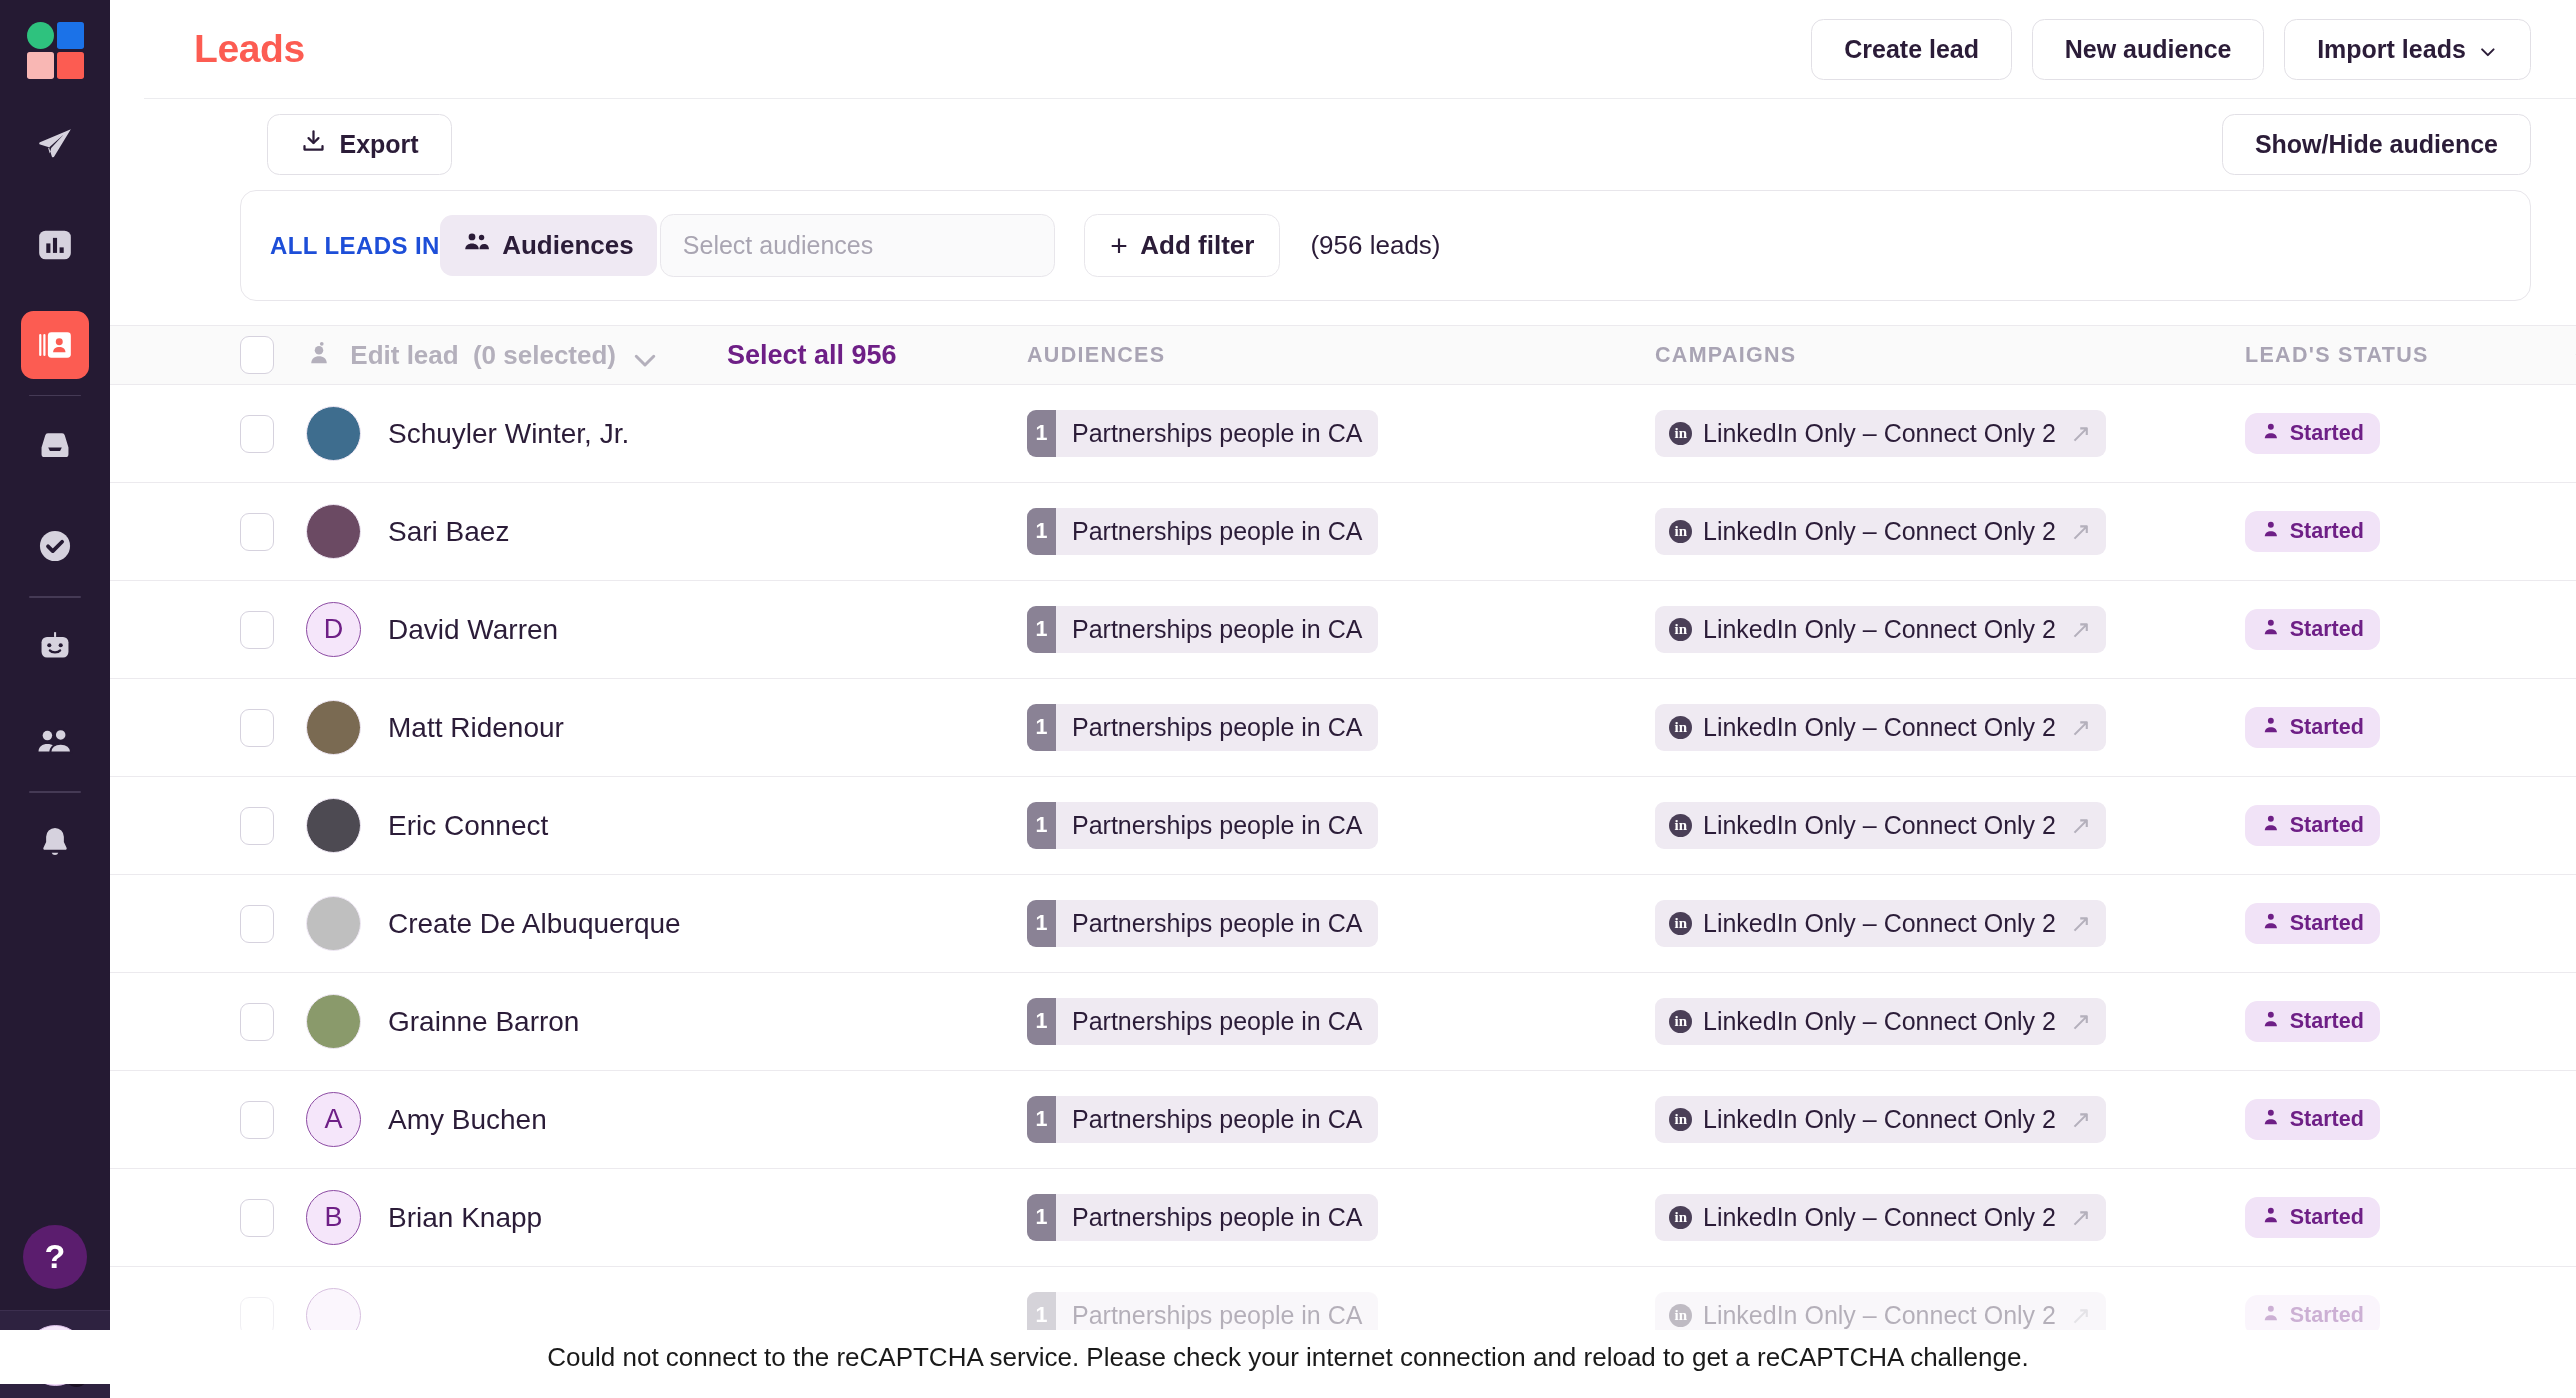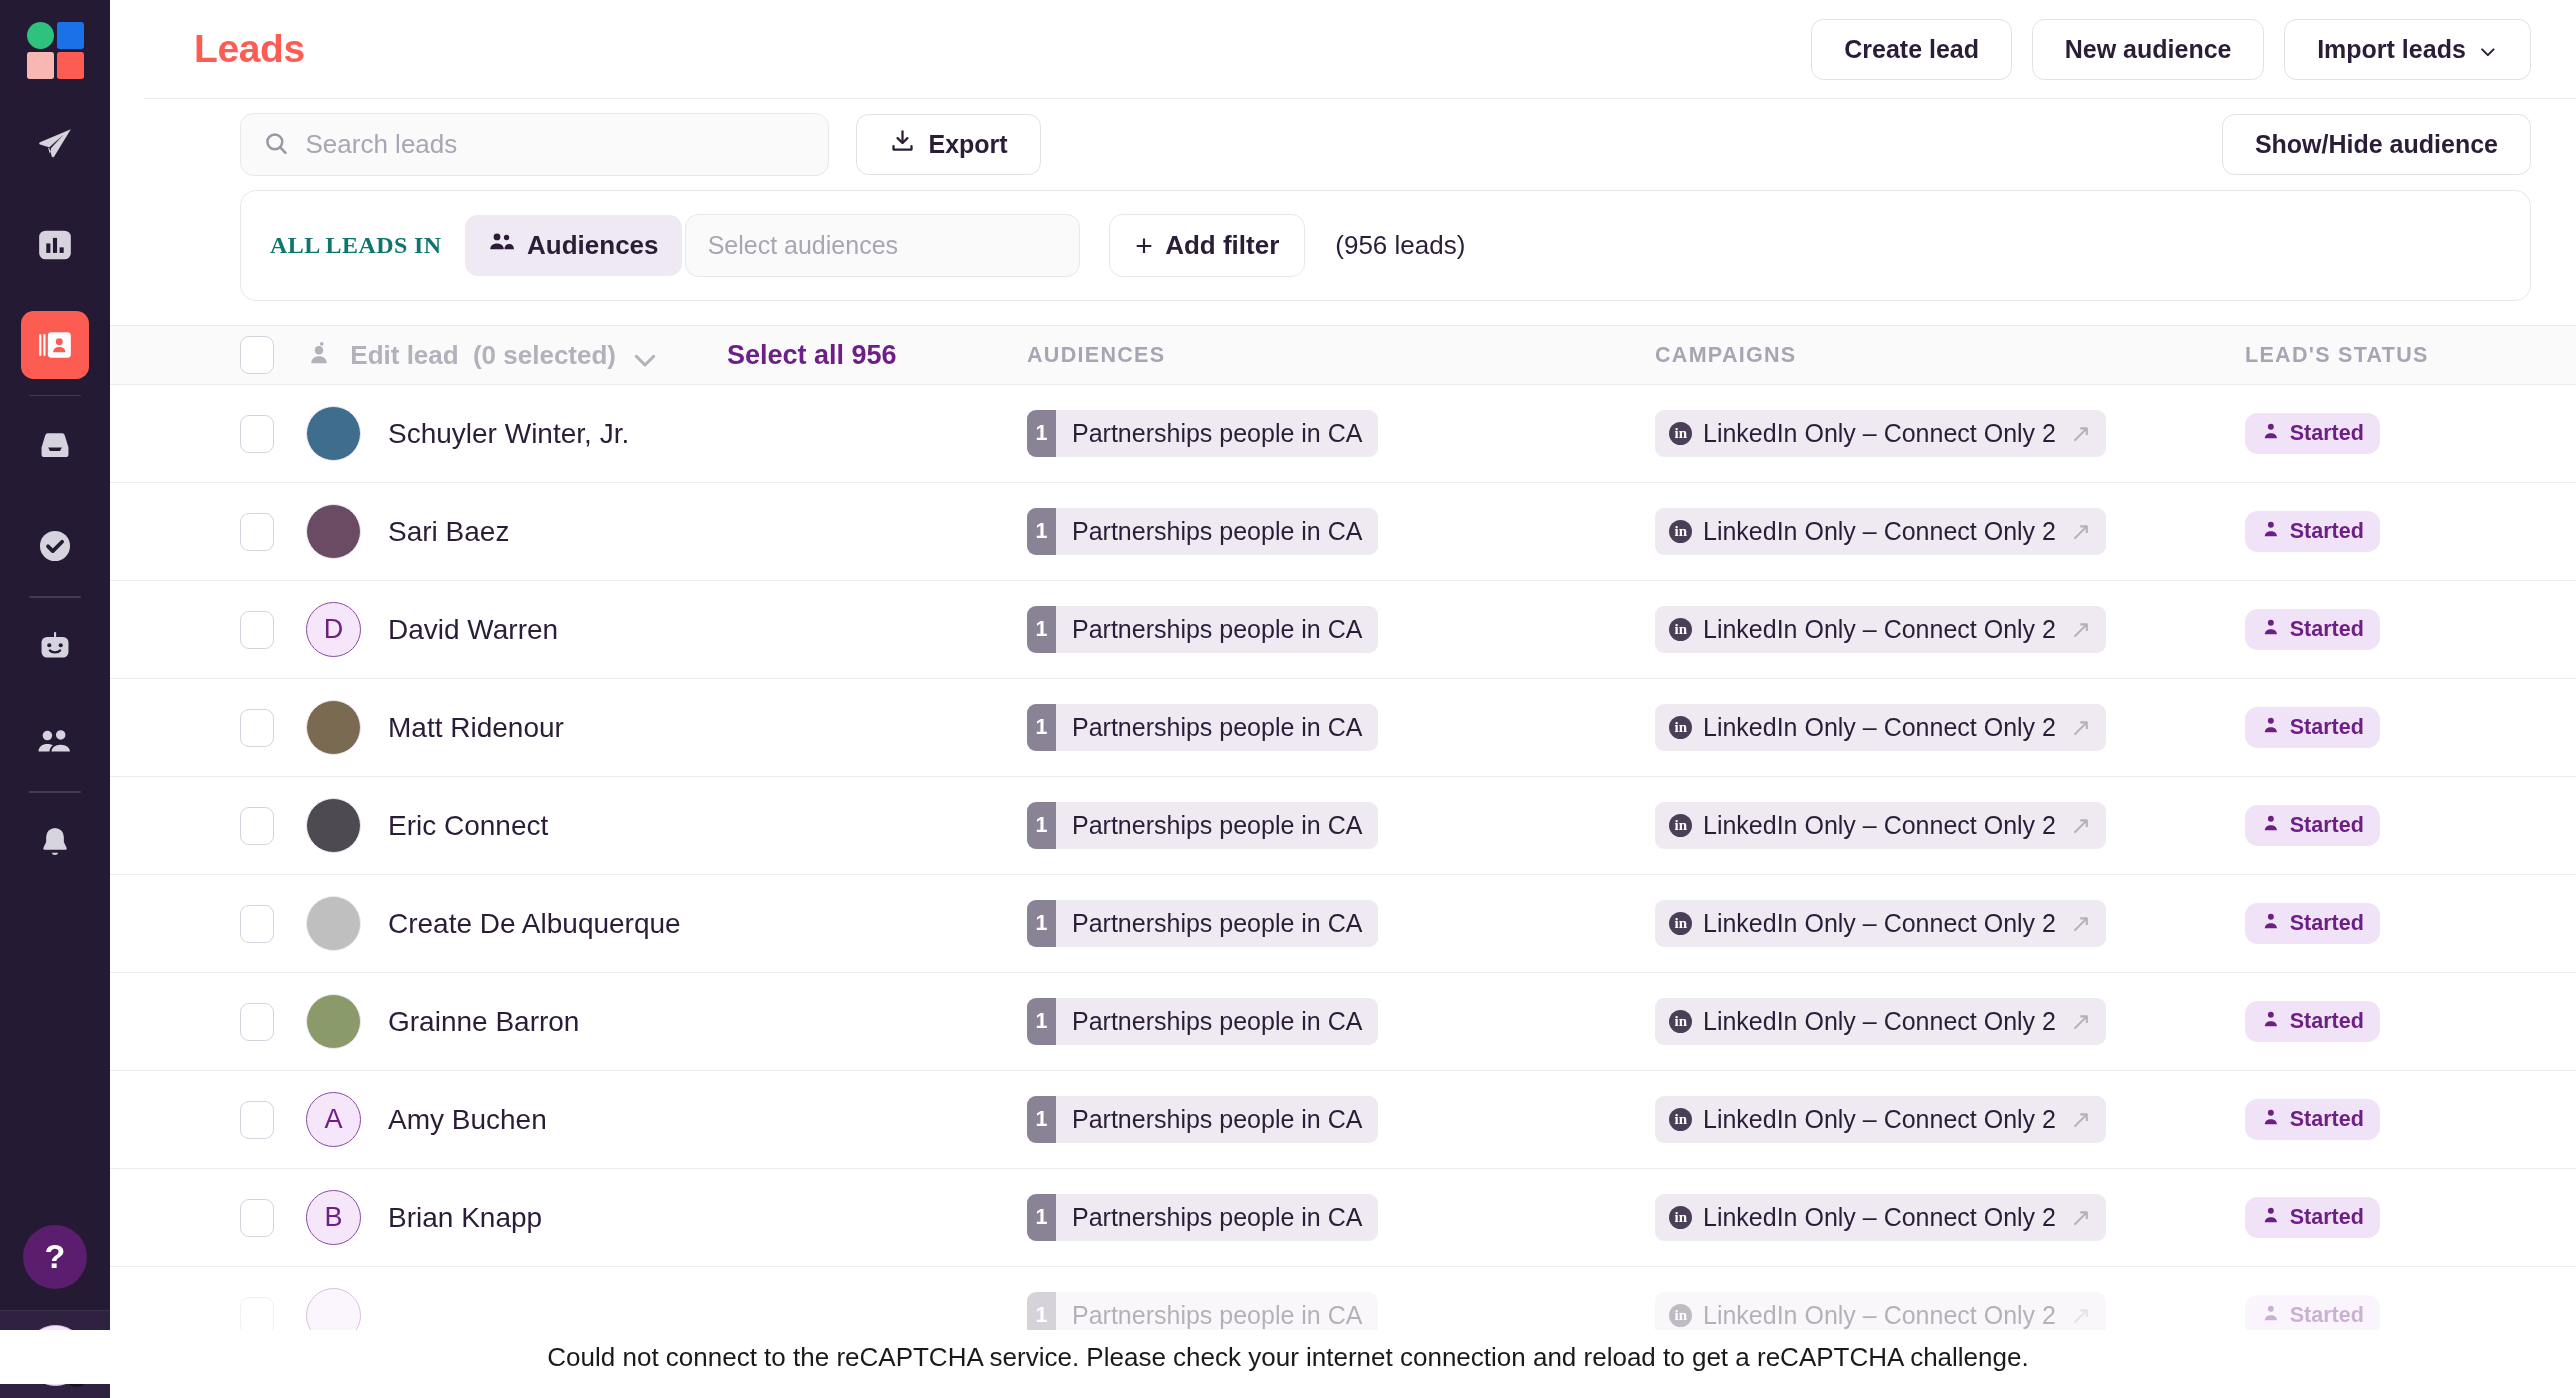--- a/index.html
+++ b/index.html
@@ -132,21 +132,21 @@
   .filterbar-wrap { padding: 0 45px 0 130px; }
   .filterbar {
     height: 111px;
     border: 0.9px solid #e8e6eb;
     border-radius: 16px;
     display: flex; align-items: center;
     padding: 0 29px;
     gap: 0;
     background: #ffffff;
   }
-  .all-leads-in { font-size: 24px; color: #0f766e; font-weight: bold; letter-spacing: 0.4px; margin-right: 23px; white-space: nowrap; font-family: Liberation Serif, serif; }
+  .all-leads-in { font-size: 24px; color: #1d4ed8; font-weight: bold; letter-spacing: 0.4px; white-space: nowrap; }
   .aud-chip {
     height: 61px; border-radius: 12.5px; background: #efe9f3;
     display: flex; align-items: center; gap: 12.5px;
     padding: 0 23px;
     font-size: 26px; font-weight: bold; color: #2b1c38;
     cursor: pointer; white-space: nowrap;
   }
   .aud-chip svg { width: 27px; height: 27px; }
   .aud-select {
     width: 395px; height: 63px;
@@ -406,29 +406,20 @@
           <span class="chev">
             <svg viewBox="0 0 24 24" fill="none" stroke="currentColor" stroke-width="2.4" stroke-linecap="round" stroke-linejoin="round">
                 <path d="m5 9 7 7 7-7"></path>
               </svg>
           </span>
         </button>
       </div>
     </header>
 
     <div class="toolbar">
-      <div class="search-box">
-        <span>
-          <svg viewBox="0 0 24 24" fill="none" stroke="currentColor" stroke-width="2.2" stroke-linecap="round">
-              <circle cx="10.5" cy="10.5" r="6.6"></circle>
-              <path d="m15.6 15.6 4.4 4.8"></path>
-            </svg>
-        </span>
-        <input class="search-input" type="text" placeholder="Search leads" style="">
-      </div>
       <button class="btn export-btn">
         <span>
           <svg viewBox="0 0 24 24" fill="none" stroke="currentColor" stroke-width="2" stroke-linecap="round" stroke-linejoin="round">
               <path d="M12 3v10"></path>
               <path d="m7.6 9 4.4 4.4L16.4 9"></path>
               <path d="M4 16v3.2h16V16"></path>
             </svg>
         </span>
         <span>Export</span>
       </button>

